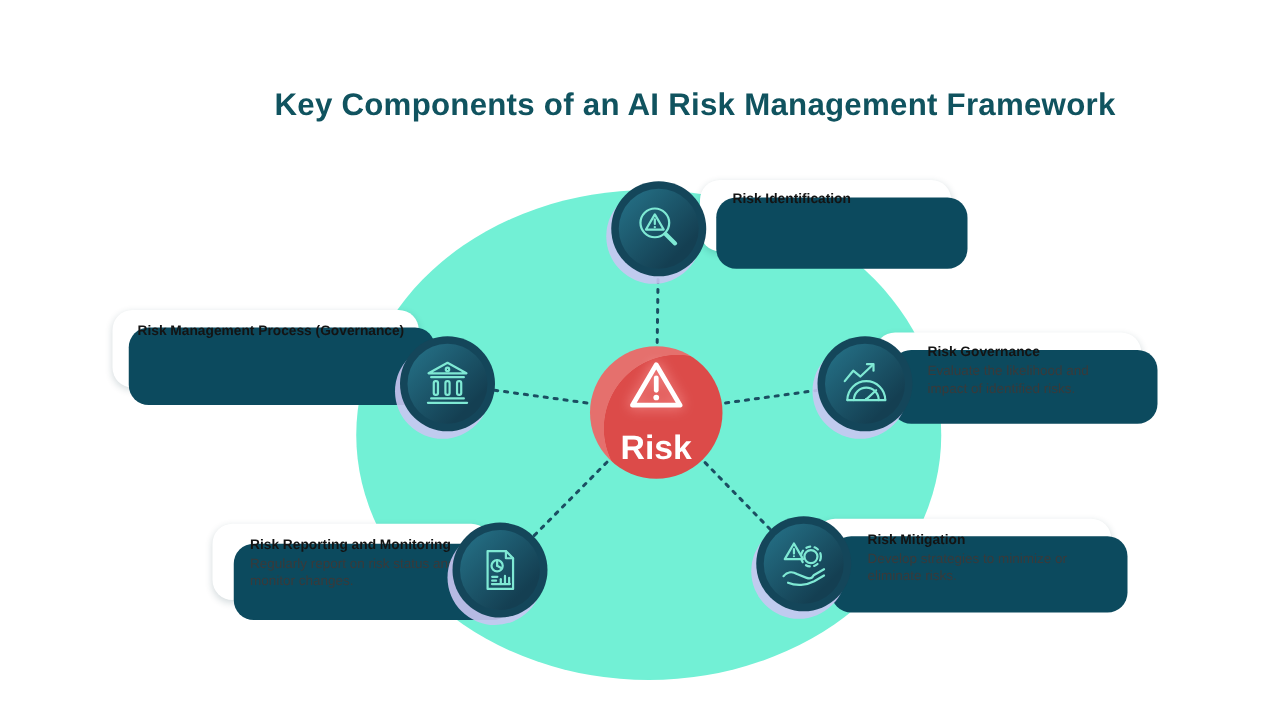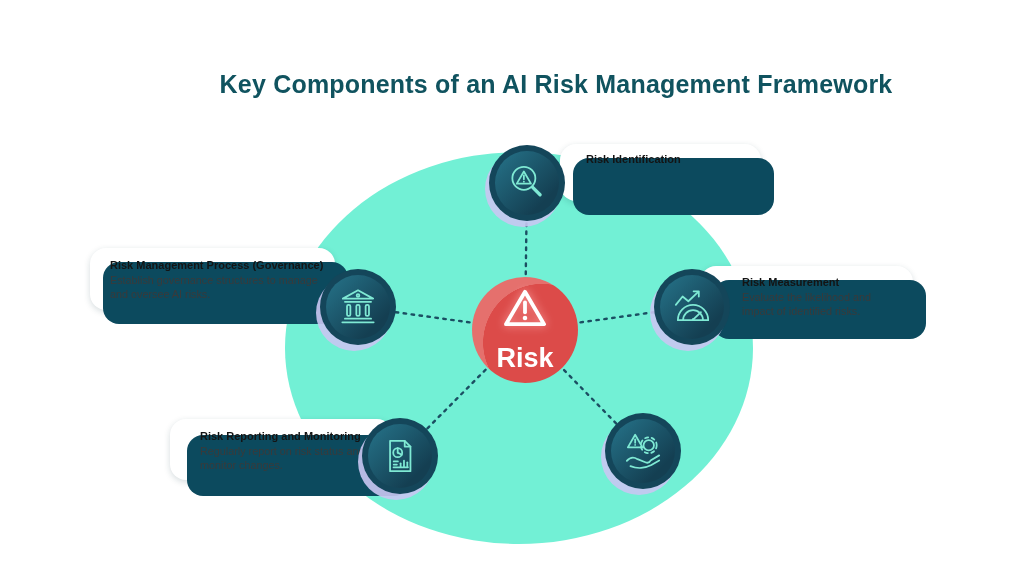--- a/index.html
+++ b/index.html
@@ -88,35 +88,39 @@
     <svg class="icon" width="46" height="46" viewBox="0 0 44 44">
       <circle cx="19" cy="17.5" r="11"></circle>
       <path d="M19 11 L25.8 22.6 H12.2 Z"></path>
       <line x1="19" y1="14.8" x2="19" y2="18.4"></line>
       <circle cx="19" cy="20.7" r="0.9" fill="#7FE9D4" stroke="none"></circle>
       <line x1="27.2" y1="26" x2="34.5" y2="33.2" stroke-width="3.2"></line>
     </svg>
   </div>
 
   <div class="card card-measurement">
-    <div class="card-title">Risk Measurement</div>
+    <div class="card-title">Risk Governance</div>
     <div class="card-desc">Evaluate the likelihood and impact of identified risks.</div>
   </div>
   <div class="node-circle circ-measurement">
     <svg class="icon" width="46" height="46" viewBox="0 0 44 44">
       <polyline points="6.5,20 13,12 18.5,16.5 28,7.5"></polyline>
       <polyline points="23.5,7 28.5,7 28.5,12"></polyline>
       <path d="M8.5 34.5 A 14.5 14.5 0 0 1 37.5 34.5"></path>
       <path d="M13.5 34.5 A 9.5 9.5 0 0 1 32.5 34.5"></path>
       <line x1="8.5" y1="34.5" x2="37.5" y2="34.5"></line>
       <line x1="23" y1="34" x2="30.5" y2="27"></line>
       <circle cx="23" cy="34" r="1.2" fill="#7FE9D4" stroke="none"></circle>
     </svg>
   </div>
 
+  <div class="card card-mitigation">
+    <div class="card-title">Risk Mitigation</div>
+    <div class="card-desc">Develop strategies to minimize or eliminate risks.</div>
+  </div>
   <div class="node-circle circ-mitigation">
     <svg class="icon" width="46" height="46" viewBox="0 0 44 44">
       <path d="M14.5 6.5 L21.5 18.5 H7.5 Z"></path>
       <line x1="14.5" y1="10.8" x2="14.5" y2="14.2"></line>
       <circle cx="14.5" cy="16.2" r="0.8" fill="#7FE9D4" stroke="none"></circle>
       <circle cx="27.5" cy="16.5" r="5"></circle>
       <circle cx="27.5" cy="16.5" r="7.6" stroke-dasharray="3 3.4"></circle>
       <path d="M6.5 31.5 C9.5 28 13.5 27.8 16.8 29.8 L24.2 32.8 C26.6 33.8 28.6 32.8 29.6 30.8 L37.5 26.2"></path>
       <path d="M10 36.5 C16 39 24 38.6 30 35.4 L37.5 31"></path>
     </svg>
@@ -137,21 +141,20 @@
       <line x1="16" y1="30.2" x2="19" y2="30.2"></line>
       <line x1="22.6" y1="32.5" x2="22.6" y2="29"></line>
       <line x1="25.8" y1="32.5" x2="25.8" y2="26.5"></line>
       <line x1="29" y1="32.5" x2="29" y2="28"></line>
       <line x1="15.8" y1="32.8" x2="29.6" y2="32.8"></line>
     </svg>
   </div>
 
   <div class="card card-governance">
     <div class="card-title">Risk Management Process (Governance)</div>
-    <div class="card-desc">Establish governance structures to manage and oversee AI risks.</div>
   </div>
   <div class="node-circle circ-governance">
     <svg class="icon" width="46" height="46" viewBox="0 0 44 44">
       <path d="M22 6 L36.5 14 H7.5 Z"></path>
       <circle cx="22" cy="11" r="1.3"></circle>
       <line x1="9.5" y1="17" x2="34.5" y2="17"></line>
       <rect x="11.5" y="20" width="3.2" height="10.5" rx="1.4"></rect>
       <rect x="20.4" y="20" width="3.2" height="10.5" rx="1.4"></rect>
       <rect x="29.3" y="20" width="3.2" height="10.5" rx="1.4"></rect>
       <line x1="9.5" y1="33.2" x2="34.5" y2="33.2"></line>

